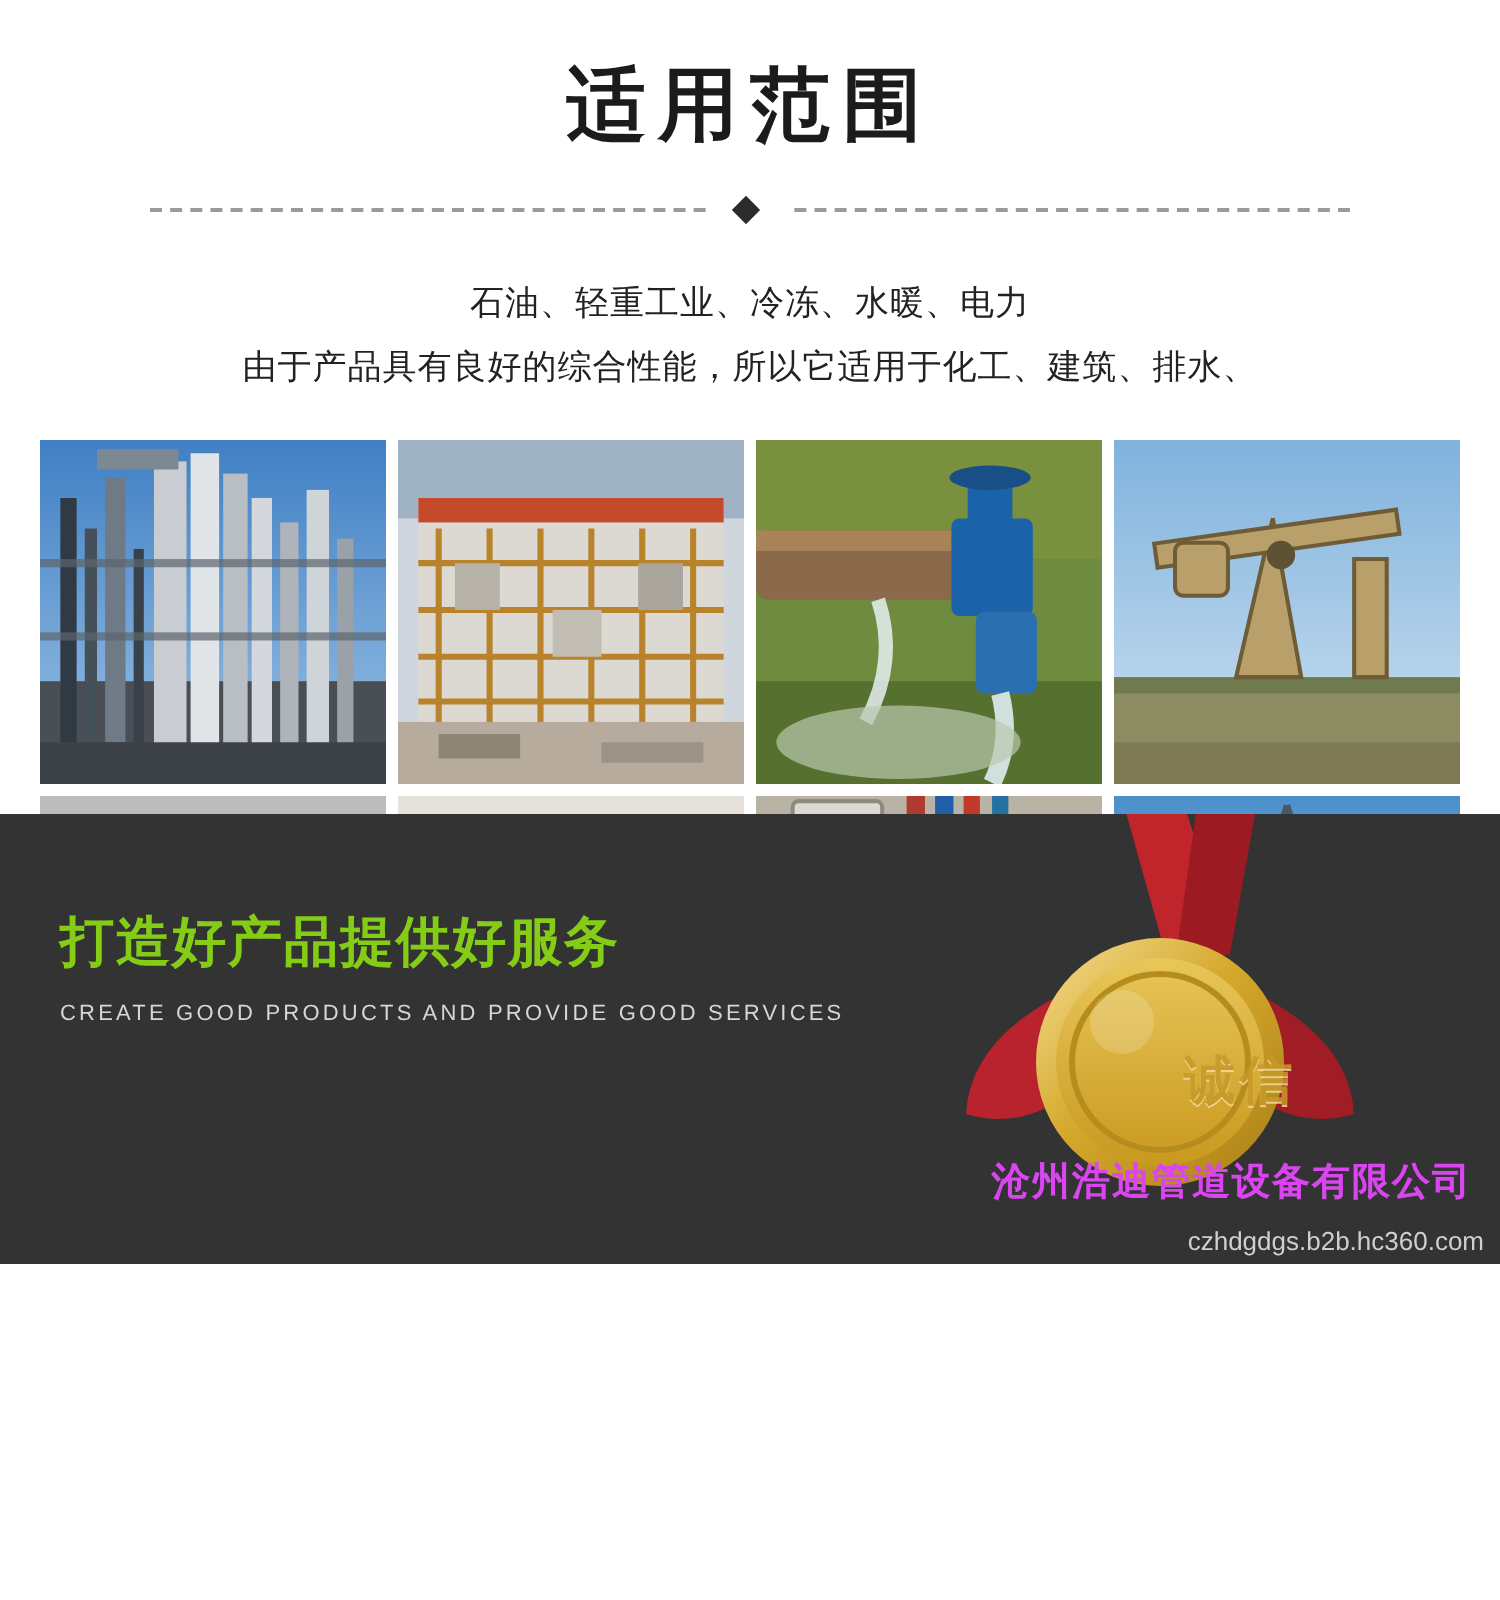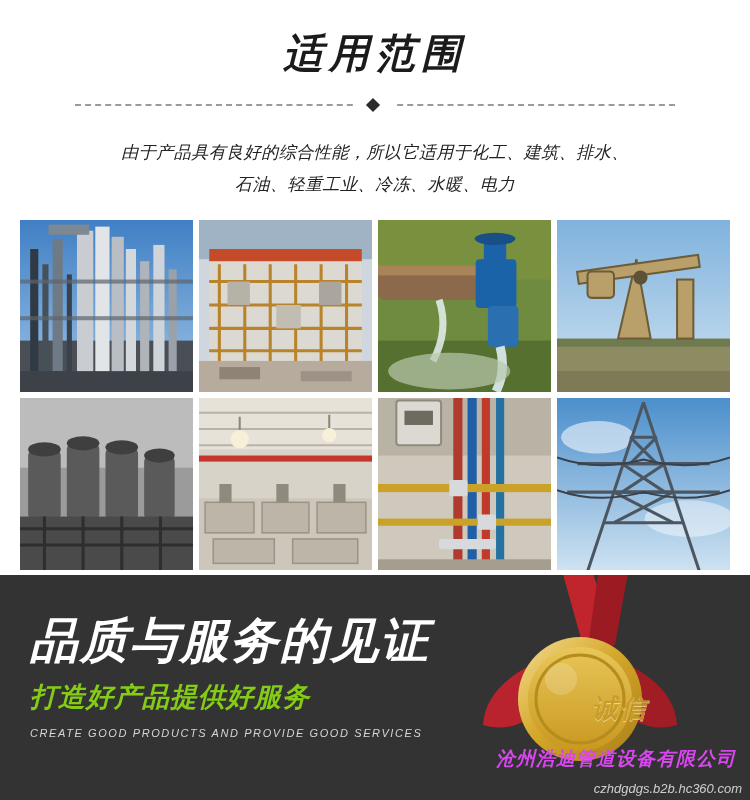--- a/index.html
+++ b/index.html
@@ -6,23 +6,22 @@
   html, body {
     width: 750px;
     height: 800px;
     overflow: hidden;
     background: #ffffff;
     font-family: "Liberation Sans", sans-serif;
   }
   .page {
     position: relative;
     width: 750px;
-    height: 800px;
+    height: 632px;
     background: #ffffff;
-    font-style: italic;
   }
 
   
   .title-section {
     padding-top: 26px;
     text-align: center;
   }
   .main-title {
     font-size: 40px;
     font-weight: 700;
@@ -182,22 +181,22 @@
   <div class="title-section">
     <div class="main-title">适用范围</div>
     <div class="divider">
       <div class="dash-line"></div>
       <div class="gap"></div>
       <div class="diamond"></div>
     </div>
   </div>
 
   <div class="desc">
+    <div>石油、轻重工业、冷冻、水暖、电力</div>
     <div>由于产品具有良好的综合性能，所以它适用于化工、建筑、排水、</div>
-    <div>石油、轻重工业、冷冻、水暖、电力</div>
   </div>
 
   <div class="grid">
 
     <div class="cell">
       <svg viewBox="0 0 170 172" preserveAspectRatio="xMidYMid slice">
         <defs>
           <linearGradient id="sky1" x1="0" y1="0" x2="0" y2="1">
             <stop offset="0" stop-color="#3f7fc4"></stop>
               <stop offset="1" stop-color="#9dc3e6"></stop>
@@ -378,21 +377,20 @@
           <path d="M0 60 Q40 74 85 62 Q130 74 170 60"></path>
           <path d="M0 92 Q40 106 85 94 Q130 106 170 92"></path>
         </g>
       </svg>
     </div>
 
   </div>
 
   <div class="banner">
     <div class="banner-text">
-      <div class="banner-h1">品质与服务的见证</div>
       <div class="banner-h2">打造好产品提供好服务</div>
       <div class="banner-en">CREATE GOOD PRODUCTS AND PROVIDE GOOD SERVICES</div>
     </div>
 
     <div class="medal">
       <svg viewBox="0 0 230 210">
         <defs>
           <linearGradient id="gold" x1="0" y1="0" x2="1" y2="1">
             <stop offset="0" stop-color="#f4dd92"></stop>
             <stop offset="0.45" stop-color="#d5a92c"></stop>

